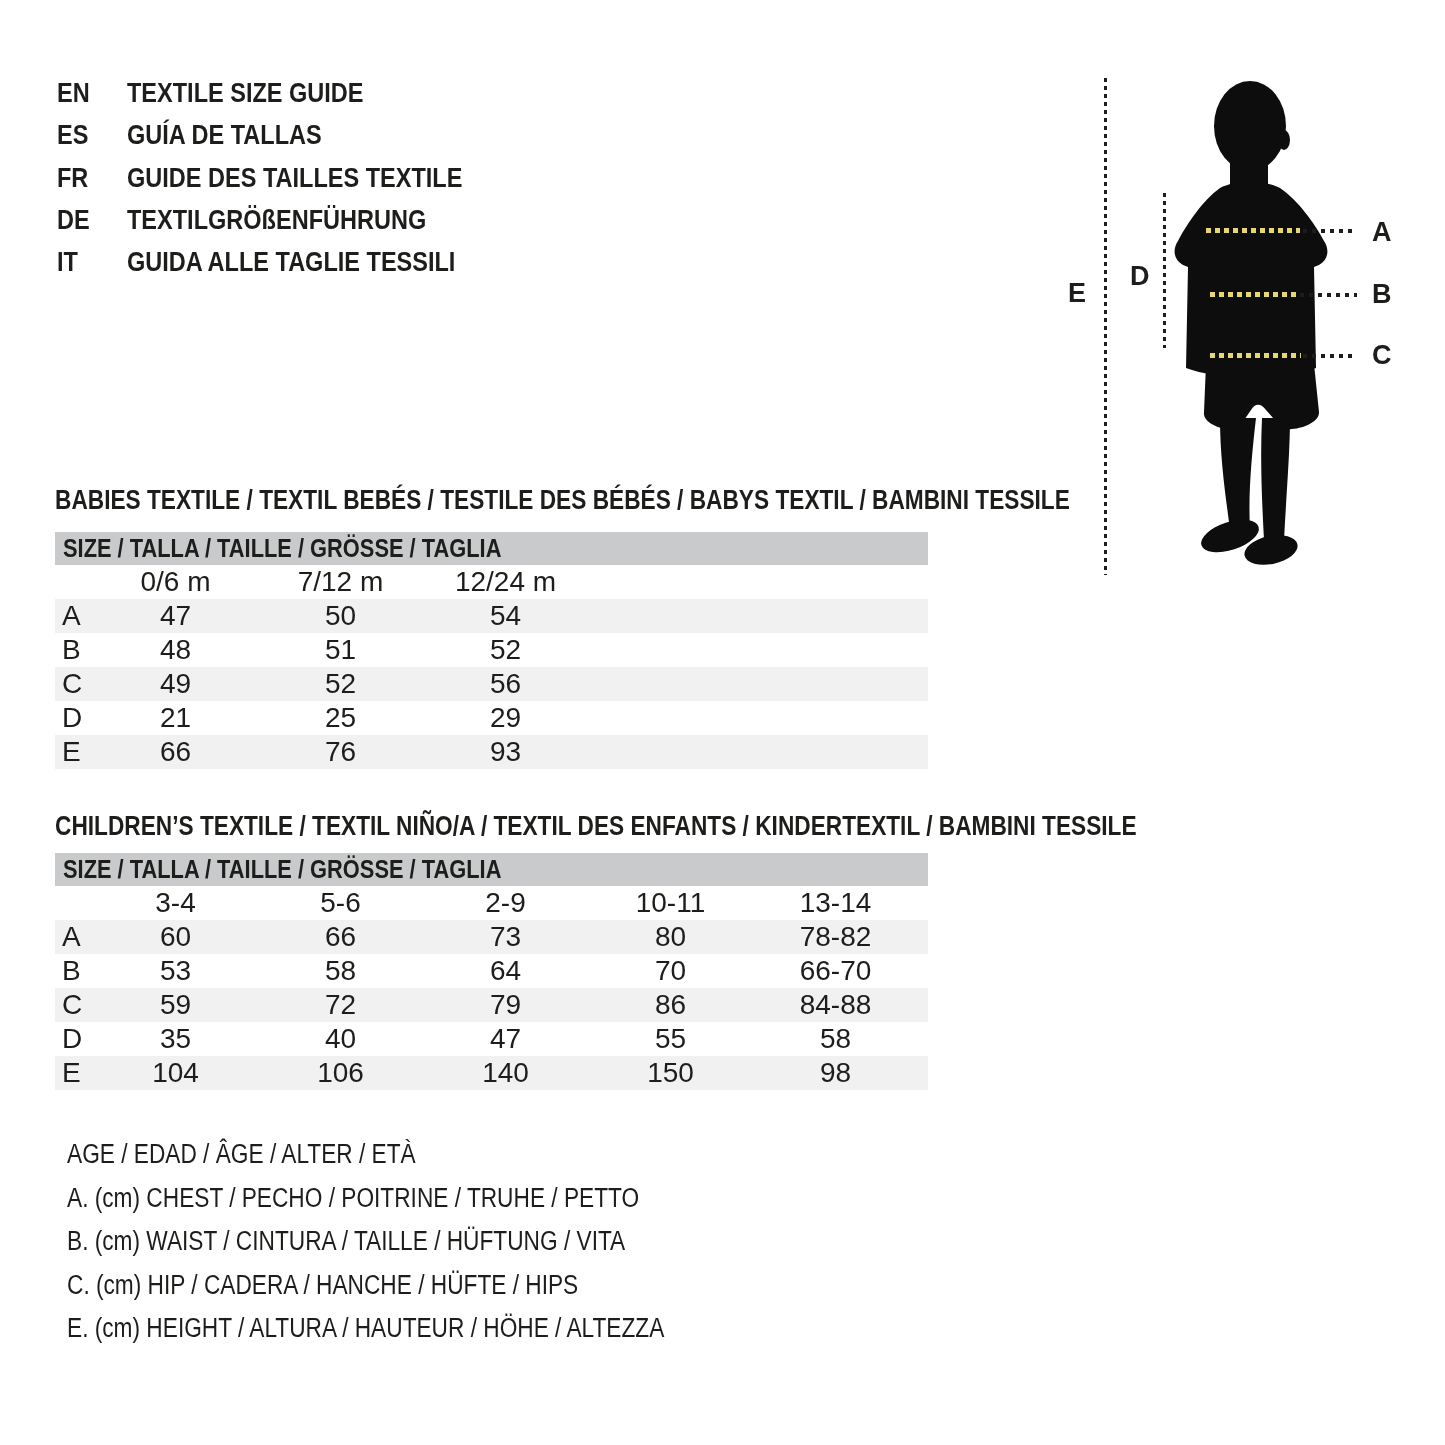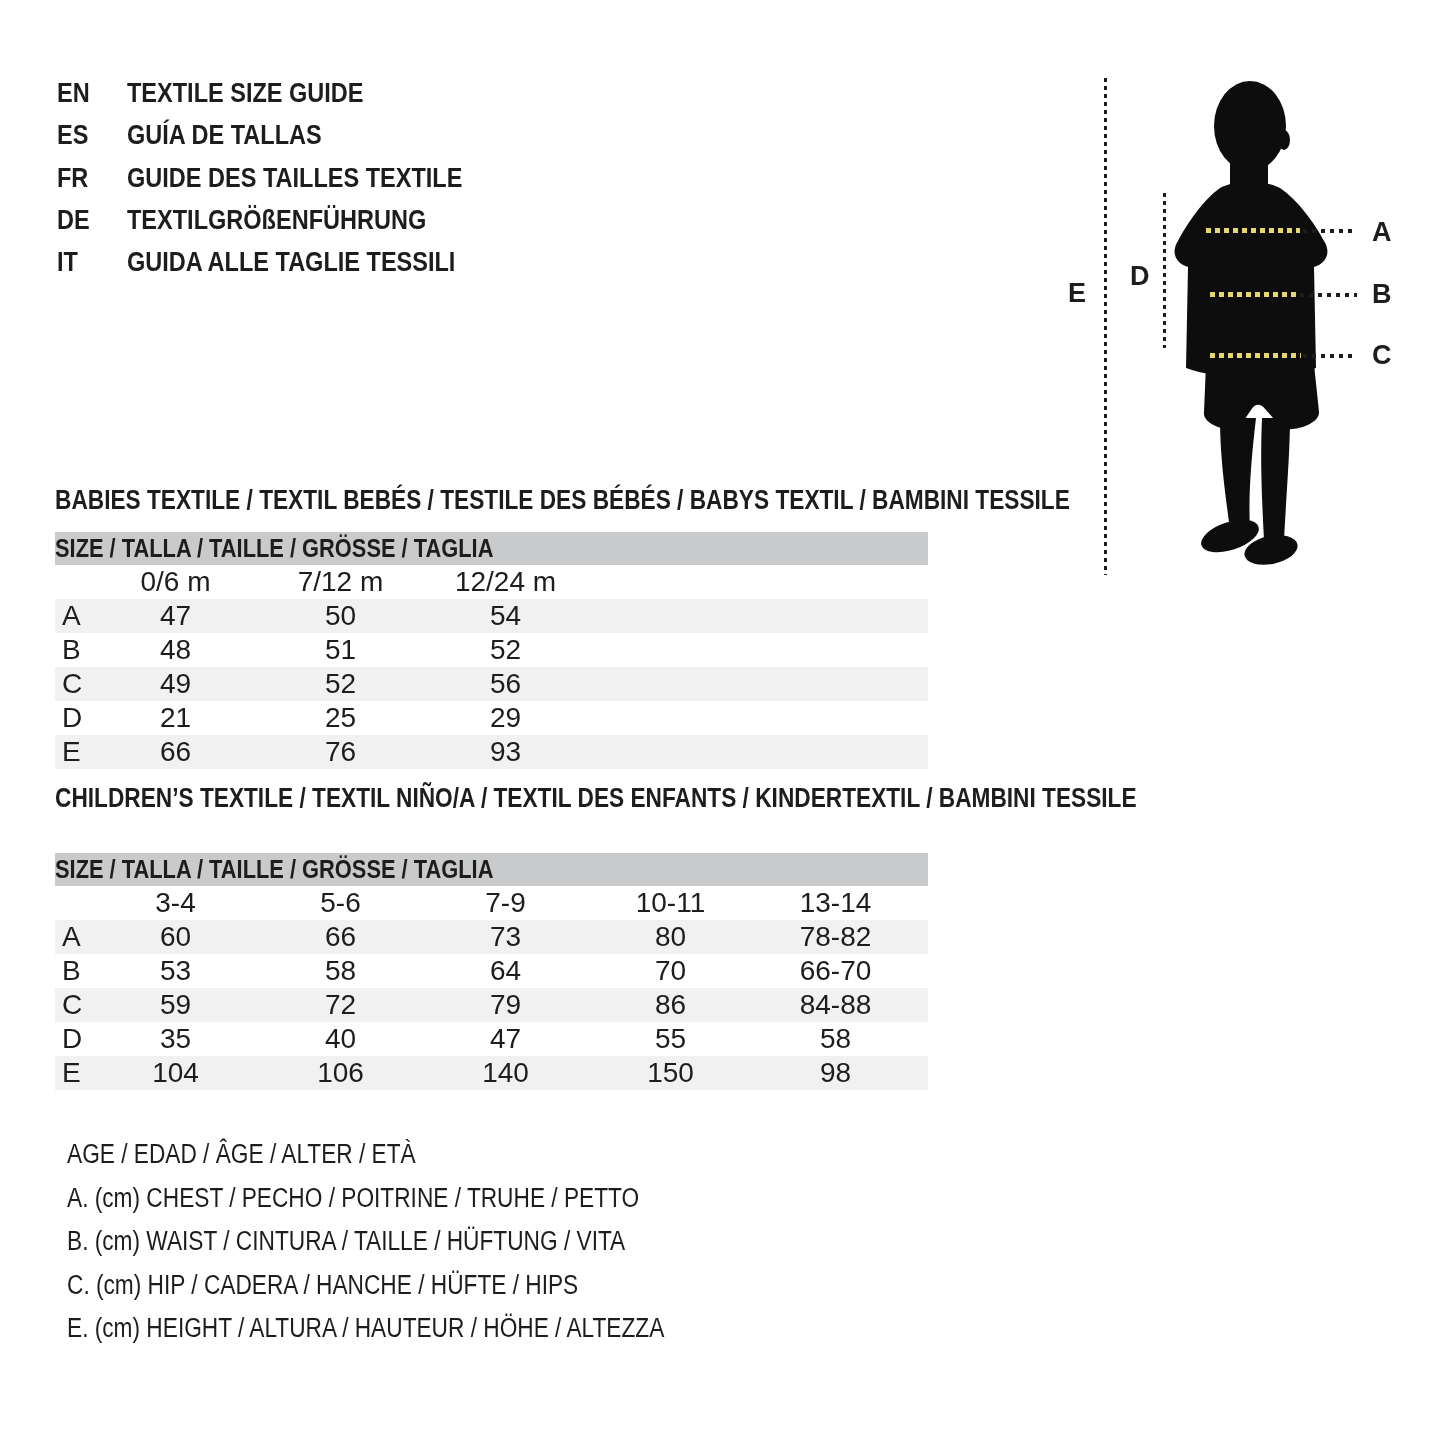--- a/index.html
+++ b/index.html
@@ -19,21 +19,21 @@
   
   .hdr{position:absolute;left:57px;top:72px;}
   .hline{display:flex;height:42.3px;align-items:center;font-weight:bold;font-size:28px;}
   .hline .code{width:70px;flex:0 0 70px;}
 
   
   .sec-heading{position:absolute;left:55px;height:28px;line-height:28px;font-weight:bold;font-size:27px;}
 
   
   .table{position:absolute;left:55px;width:873px;}
-  .bar{height:33px;line-height:33px;background:var(--bar);font-weight:bold;font-size:26px;}
+  .bar{height:33px;line-height:33px;background:var(--bar);font-weight:bold;font-size:26px;padding-left:8px;}
   .grid3{display:grid;grid-template-columns:38px 165px 165px 165px auto;}
   .grid6{display:grid;grid-template-columns:38px 165px 165px 165px 165px 165px auto;}
   .cols,.trow{height:34px;line-height:34px;font-size:28px;}
   .cell{text-align:center;}
   .cell.lbl{text-align:left;padding-left:7px;}
   .table > .trow:nth-child(odd){background:var(--stripe);}
 
   
   .dotted-v{position:absolute;width:3px;background:repeating-linear-gradient(to bottom,var(--text) 0 4px,transparent 4px 8px);}
   .dash-y{position:absolute;height:5px;background:repeating-linear-gradient(to right,var(--yellow) 0 5px,transparent 5px 9px);z-index:3;}
@@ -149,33 +149,33 @@
     </div>
     <div class="grid3 trow">
       <div class="cell lbl">E</div>
       <div class="cell">66</div>
       <div class="cell">76</div>
       <div class="cell">93</div>
       <div class="cell"></div>
     </div>
   </div>
 
-  <div class="sec-heading" style="top:784px;text-align:center;">
+  <div class="sec-heading" style="top:812px;text-align:center;">
     <span class="cond">CHILDREN’S TEXTILE / TEXTIL NIÑO/A / TEXTIL DES ENFANTS / KINDERTEXTIL / BAMBINI TESSILE</span>
   </div>
 
   <div class="table" style="top:853px;">
     <div class="bar">
       <span class="cond">SIZE / TALLA / TAILLE / GRÖSSE / TAGLIA</span>
     </div>
     <div class="grid6 cols">
       <div class="cell lbl"></div>
       <div class="cell">3-4</div>
       <div class="cell">5-6</div>
-      <div class="cell">7-9</div>
+      <div class="cell">2-9</div>
       <div class="cell">10-11</div>
       <div class="cell">13-14</div>
       <div class="cell"></div>
     </div>
     <div class="grid6 trow">
       <div class="cell lbl">A</div>
       <div class="cell">60</div>
       <div class="cell">66</div>
       <div class="cell">73</div>
       <div class="cell">80</div>

